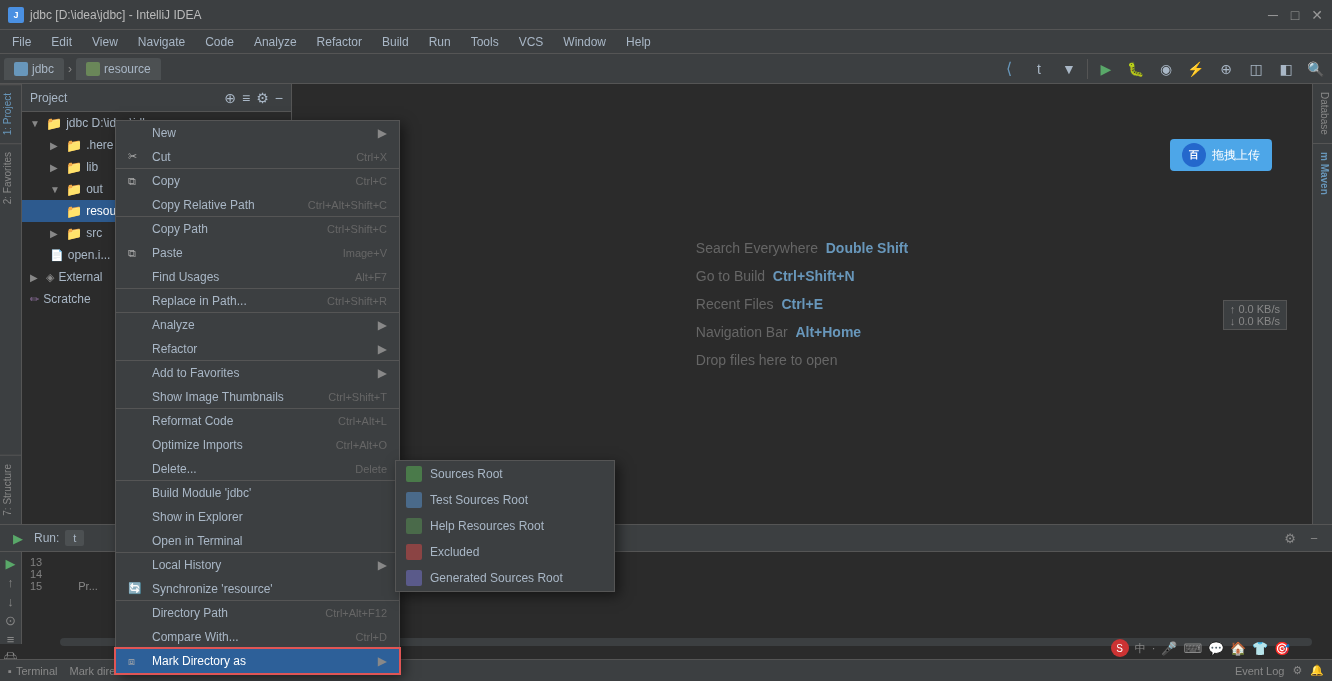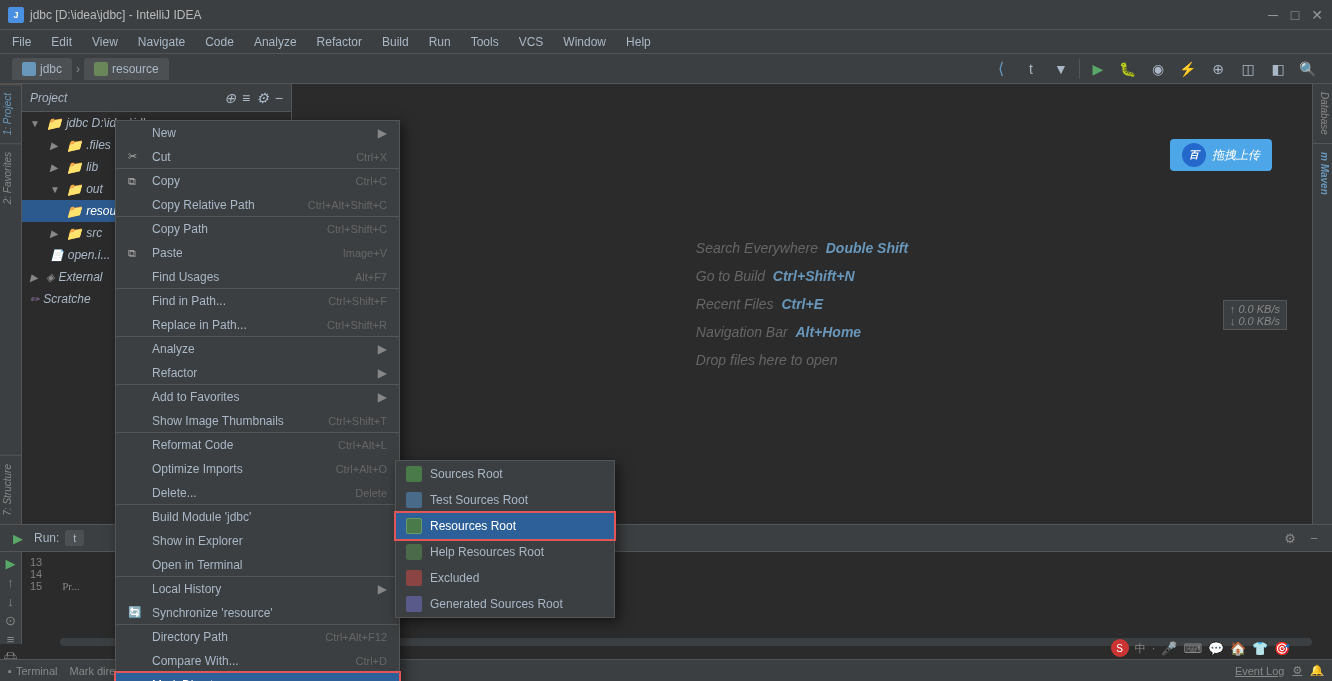--- a/index.html
+++ b/index.html
@@ -73,21 +73,21 @@
       font-size: 12px;
       border-radius: 3px;
     }
 
     
     .tab-bar {
       height: 30px;
       background: #3c3f41;
       display: flex;
       align-items: center;
-      padding: 0 12px;
+      padding: 0 4px;
       border-bottom: 1px solid #555;
     }
     .tab-item {
       display: flex;
       align-items: center;
       gap: 4px;
       padding: 4px 10px;
       background: #4c5052;
       border-radius: 3px 3px 0 0;
       font-size: 12px;
@@ -416,21 +416,21 @@
     <div class="toolbar-btn" style="color:#8888cc;">🐛</div>
     <div class="toolbar-btn">◉</div>
     <div class="toolbar-btn">⚡</div>
     <div class="toolbar-btn">⊕</div>
     <div class="toolbar-btn" style="color:#a9b7c6;">◫</div>
     <div class="toolbar-btn">◧</div>
     <div class="toolbar-btn">🔍</div>
   </div>
 </div>
 
-<div style="display:flex;height:440px;position:relative;font-style:italic;">
+<div style="display:flex;height:440px;position:relative;">
 
   <div style="width:22px;background:#3c3f41;border-right:1px solid #555;display:flex;flex-direction:column;align-items:center;">
     <div style="writing-mode:vertical-rl;transform:rotate(180deg);font-size:10px;color:#6897bb;padding:8px 2px;cursor:pointer;border-bottom:1px solid #555;width:100%;text-align:center;">1: Project</div>
     <div style="writing-mode:vertical-rl;transform:rotate(180deg);font-size:10px;color:#888;padding:8px 2px;cursor:pointer;border-bottom:1px solid #555;width:100%;text-align:center;">2: Favorites</div>
     <div style="writing-mode:vertical-rl;transform:rotate(180deg);font-size:10px;color:#888;padding:8px 2px;cursor:pointer;border-bottom:1px solid #555;width:100%;text-align:center;margin-top:auto;">7: Structure</div>
   </div>
 
   <div class="project-panel">
     <div class="panel-header">
       <span class="panel-title">Project</span>
@@ -441,21 +441,21 @@
     </div>
 
     <div class="tree-item">
       <span class="arrow">▼</span>
       <span class="folder-icon folder-blue">📁</span>
       <span> jdbc D:\idea\jdbc</span>
     </div>
     <div class="tree-item" style="padding-left:28px;">
       <span class="arrow">▶</span>
       <span class="folder-icon folder-gray">📁</span>
-      <span> .files</span>
+      <span> .here</span>
     </div>
     <div class="tree-item" style="padding-left:28px;">
       <span class="arrow">▶</span>
       <span class="folder-icon folder-gray">📁</span>
       <span> lib</span>
     </div>
     <div class="tree-item" style="padding-left:28px;">
       <span class="arrow">▼</span>
       <span class="folder-icon folder-orange">📁</span>
       <span> out</span>
@@ -525,23 +525,23 @@
       <div class="bt-btn active">▶</div>
       <div class="bt-btn">↑</div>
       <div class="bt-btn">↓</div>
       <div class="bt-btn">⊙</div>
       <div class="bt-btn">≡</div>
       <div class="bt-btn">🖨</div>
     </div>
     <div style="flex:1;padding:4px 8px;font-size:11px;color:#808080;overflow:hidden;">
       <div>13</div>
       <div>14</div>
-      <div style="display:flex;align-items:flex-end;gap:12px;">
+      <div style="display:flex;align-items:flex-end;gap:20px;">
           <span>15</span>
-          <span style="color:#888;margin-left:8px;font-family:Liberation Serif, serif;">Pr...</span>
+          <span style="color:#888;margin-left:16px;">Pr...</span>
         </div>
 
       <div style="position:absolute;bottom:35px;left:60px;right:20px;height:8px;background:#3c3f41;border-radius:4px;"></div>
     </div>
   </div>
 </div>
 
 <div class="bottom-icons-row">
   <div class="icon-circle icon-red">S</div>
   <span style="color:#888;font-size:11px;">中</span>
@@ -553,21 +553,21 @@
   <span style="color:#888;font-size:13px;">👕</span>
   <span style="color:#888;font-size:13px;">🎯</span>
 </div>
 
 <div class="status-bar">
   <div style="display:flex;align-items:center;gap:4px;">
     <span style="font-size:11px;">▪</span>
     <span>Terminal</span>
   </div>
   <div>Mark director</div>
-  <div style="margin-left:auto;display:flex;align-items:center;gap:8px;text-decoration:underline;">
+  <div style="margin-left:auto;display:flex;align-items:center;gap:8px;">
     <span>Event Log</span>
     <span>⚙</span>
     <span>🔔</span>
   </div>
 </div>
 
 <div class="context-menu">
   <div class="ctx-item">
     <span class="ctx-icon"></span>
     <span class="ctx-label">New</span>
@@ -595,25 +595,20 @@
   </div>
   <div class="ctx-item">
     <span class="ctx-icon" style="color:#aaa;">⧉</span>
     <span class="ctx-label">Paste</span>
     <span class="ctx-shortcut">Image+V</span>
   </div>
   <div class="ctx-item separator">
     <span class="ctx-icon"></span>
     <span class="ctx-label">Find Usages</span>
     <span class="ctx-shortcut">Alt+F7</span>
-  </div>
-  <div class="ctx-item">
-    <span class="ctx-icon"></span>
-    <span class="ctx-label">Find in Path...</span>
-    <span class="ctx-shortcut">Ctrl+Shift+F</span>
   </div>
   <div class="ctx-item separator">
     <span class="ctx-icon"></span>
     <span class="ctx-label">Replace in Path...</span>
     <span class="ctx-shortcut">Ctrl+Shift+R</span>
   </div>
   <div class="ctx-item">
     <span class="ctx-icon"></span>
     <span class="ctx-label">Analyze</span>
     <span class="ctx-arrow">▶</span>
@@ -689,24 +684,20 @@
 
 <div class="submenu">
   <div class="submenu-item">
     <div class="sm-icon sm-sources"></div>
     <span>Sources Root</span>
   </div>
   <div class="submenu-item">
     <div class="sm-icon" style="background:#4a6a8a;"></div>
     <span>Test Sources Root</span>
   </div>
-  <div class="submenu-item active highlighted-box" style="outline:2px solid #e05555;">
-    <div class="sm-icon sm-resources"></div>
-    <span>Resources Root</span>
-  </div>
   <div class="submenu-item">
     <div class="sm-icon sm-test-resources"></div>
     <span>Help Resources Root</span>
   </div>
   <div class="submenu-item">
     <div class="sm-icon sm-excluded"></div>
     <span>Excluded</span>
   </div>
   <div class="submenu-item">
     <div class="sm-icon sm-generated"></div>

